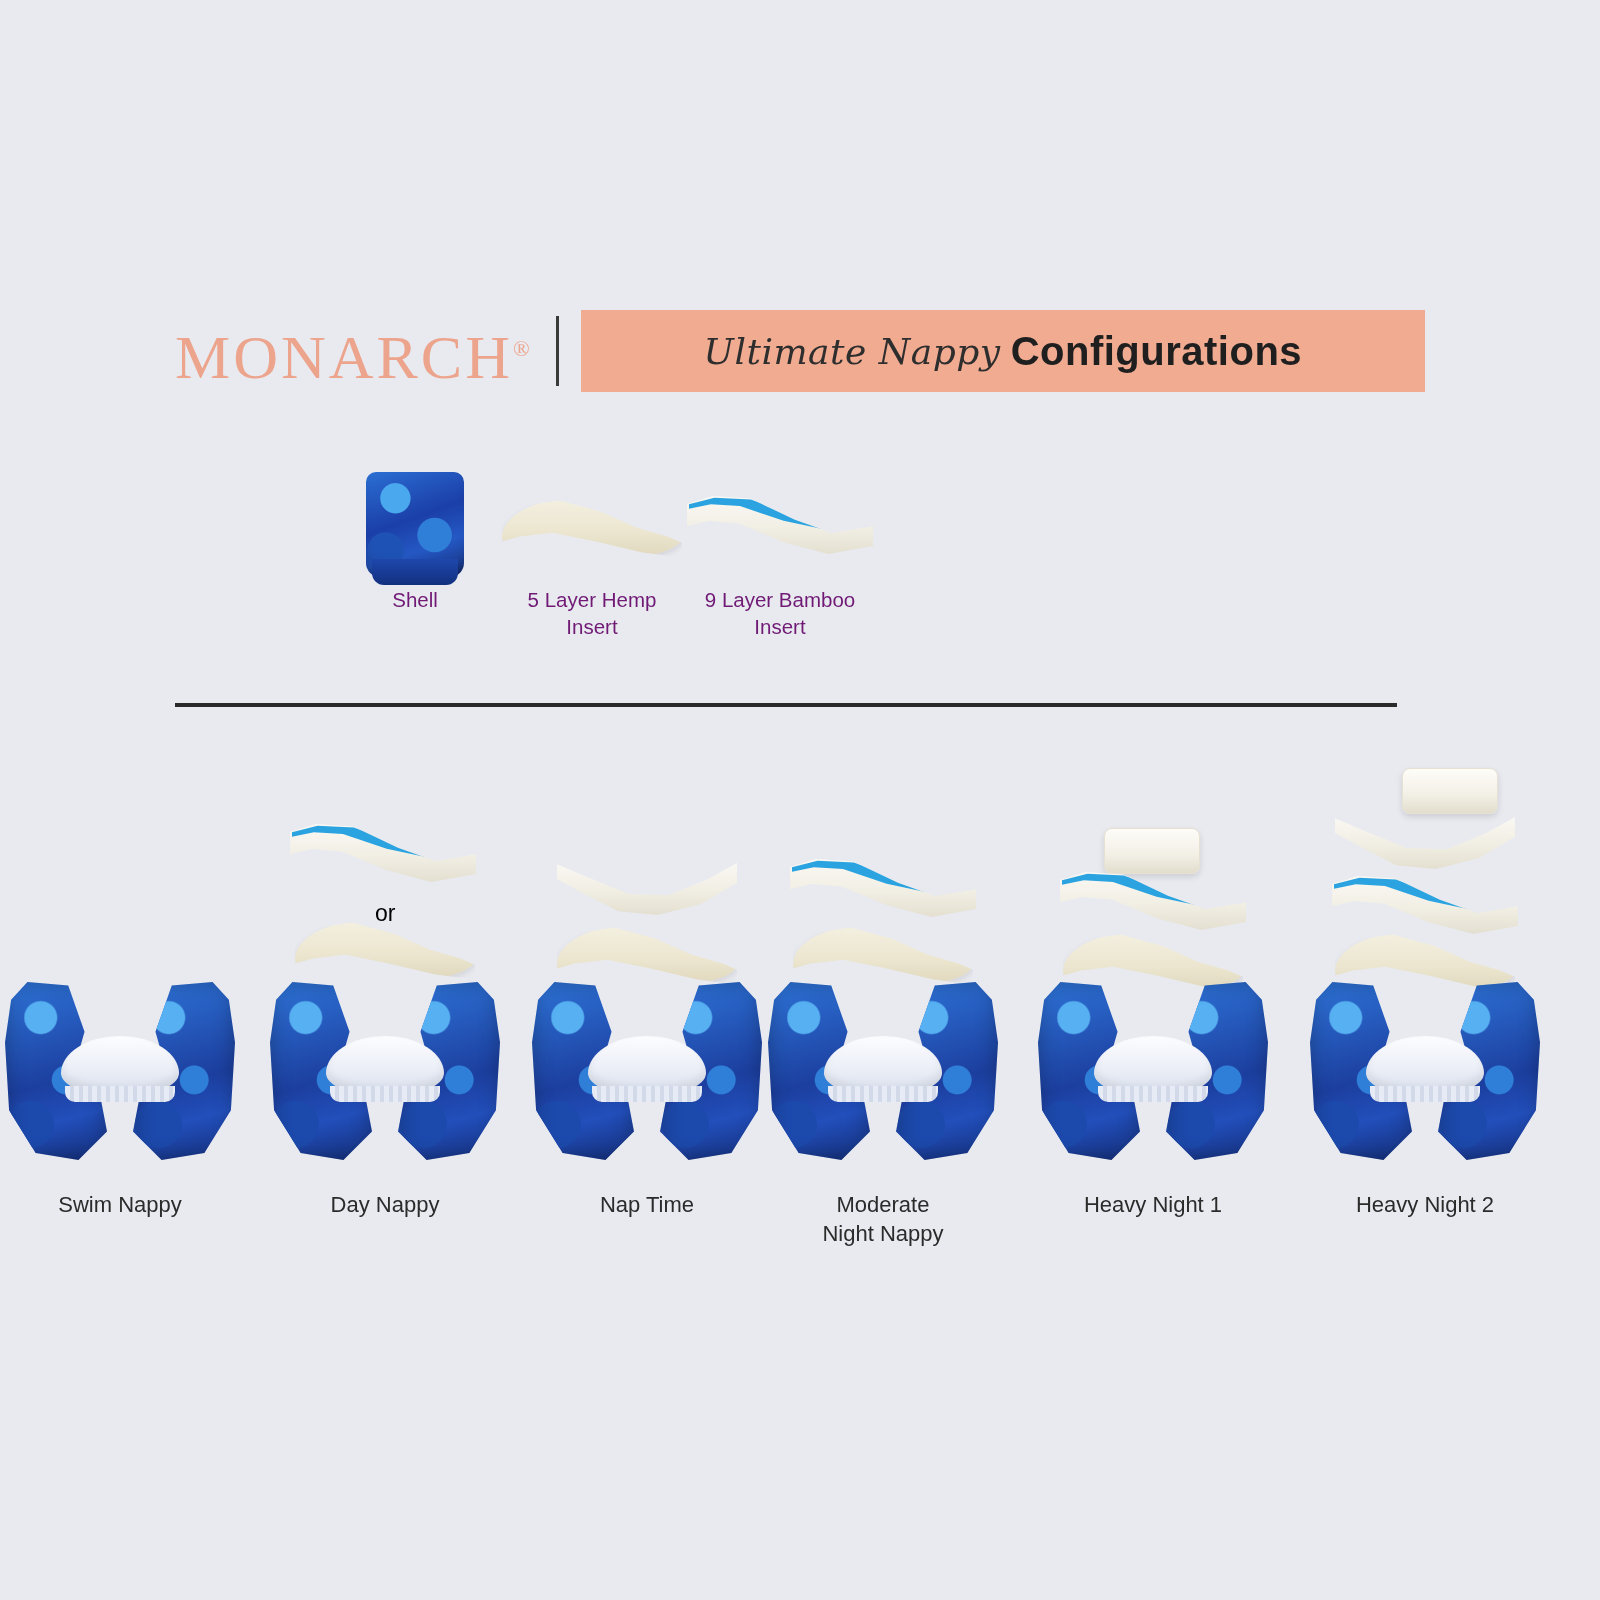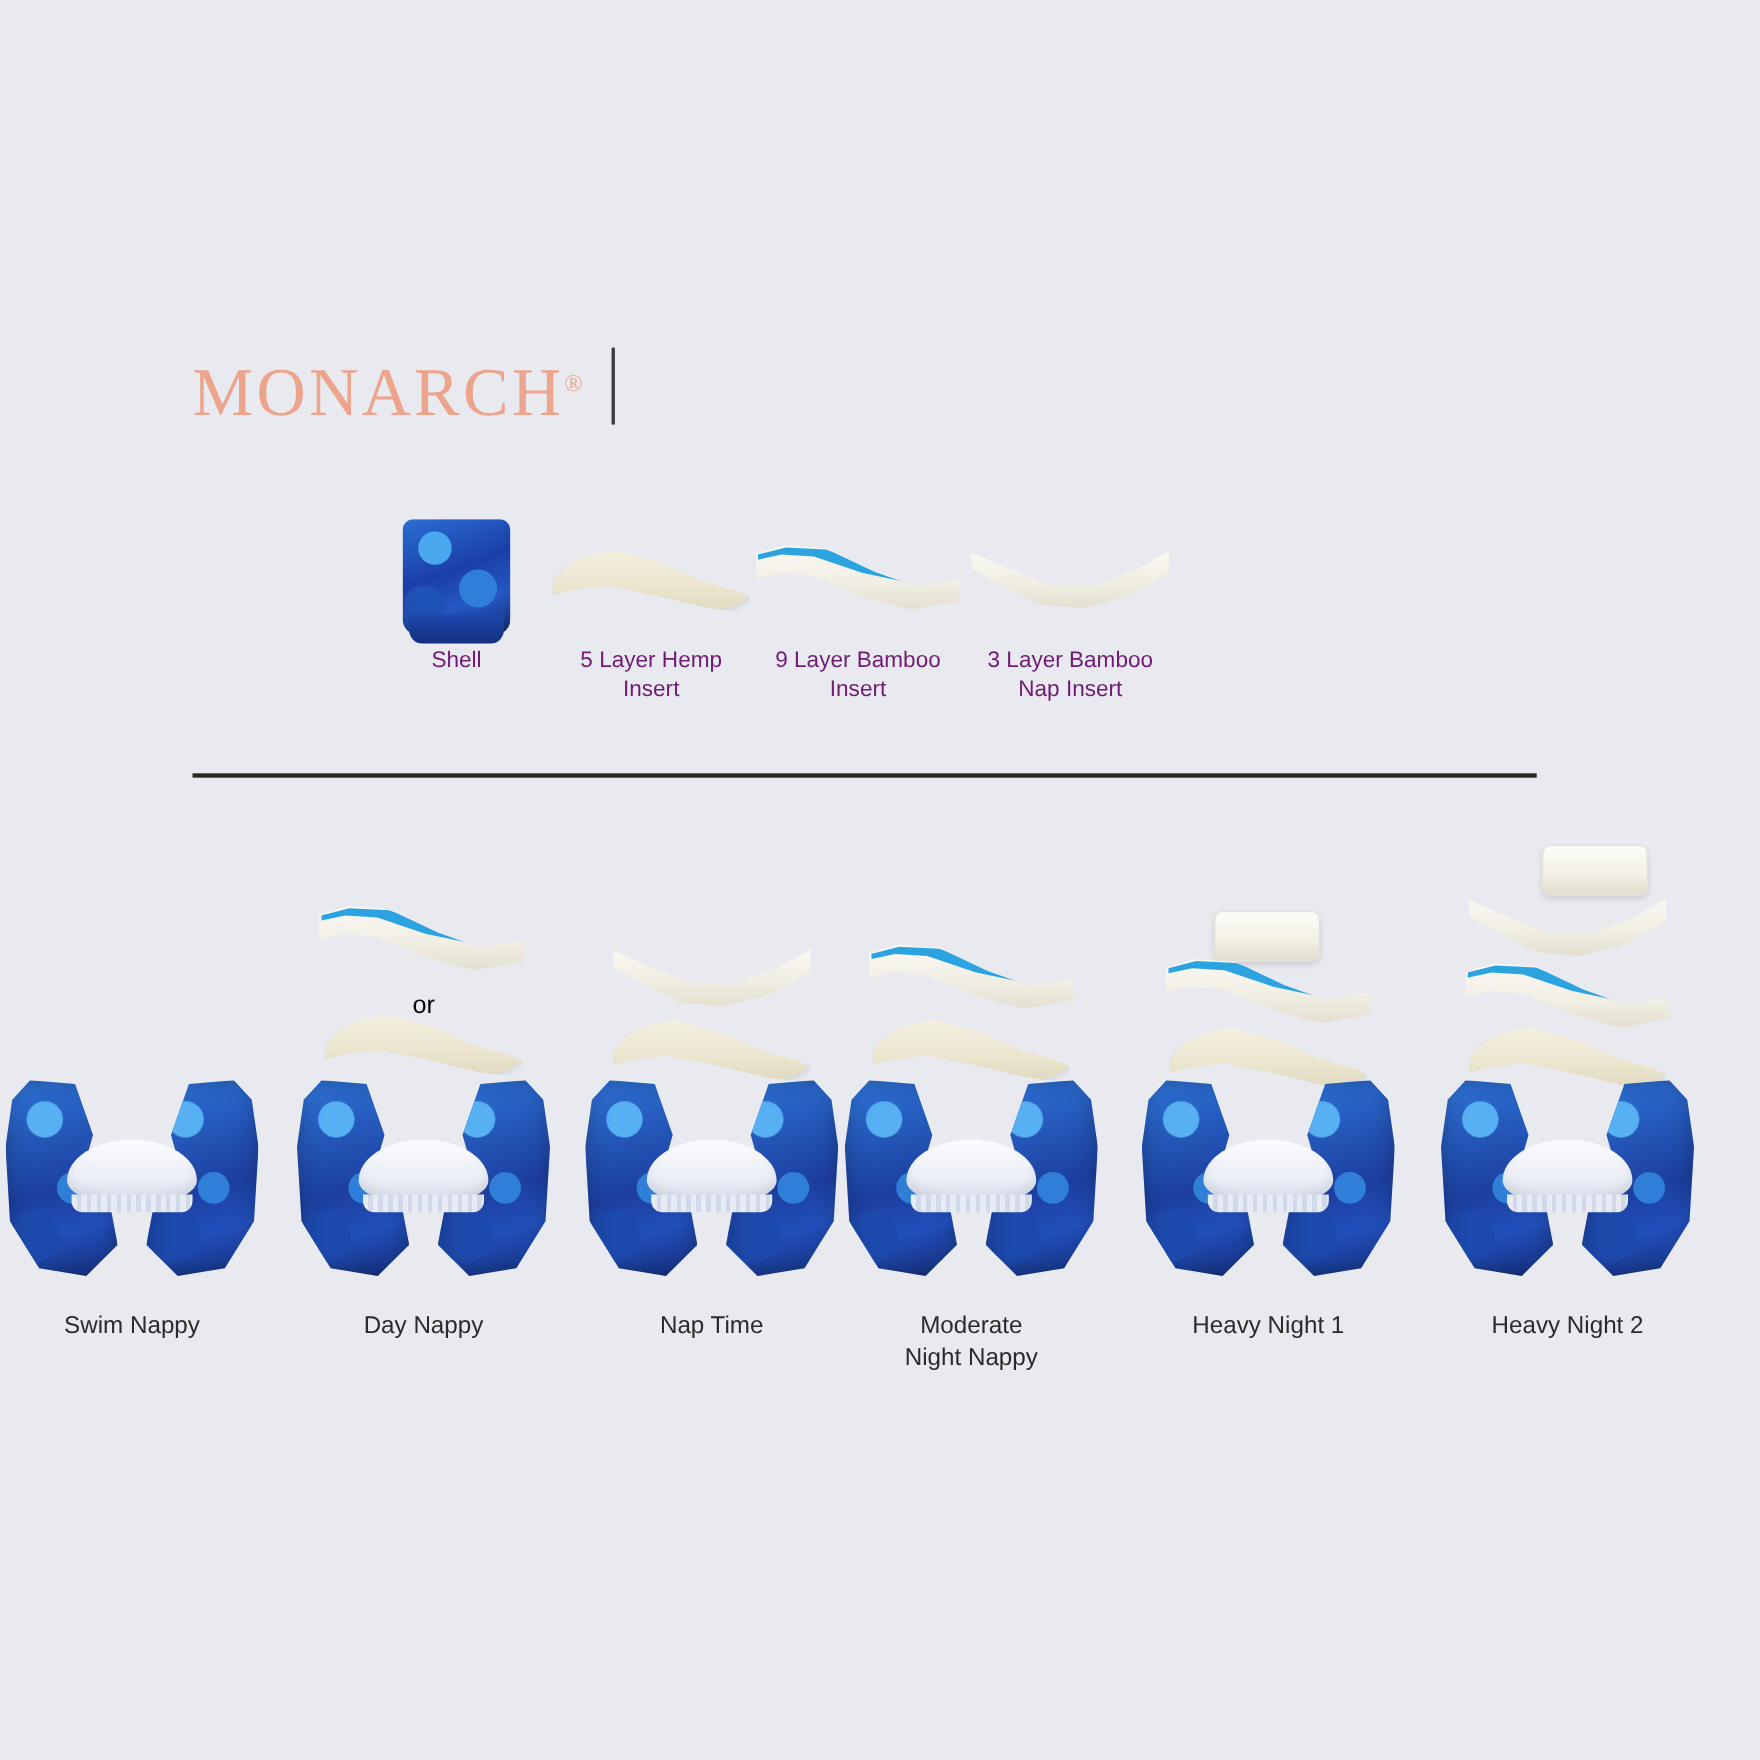--- a/index.html
+++ b/index.html
@@ -253,20 +253,24 @@
   .stack-item { position: absolute; }
 </style>
 </head>
 <body>
 
 <div class="header">
   <div class="brand">
     <div class="brand-name"><span>MONARCH</span><span class="brand-reg">®</span></div>
   </div>
   <div class="divider-vert"></div>
+  <div class="banner">
+    <span class="banner-script">Ultimate Nappy</span>
+    <span class="banner-bold">Configurations</span>
+  </div>
 </div>
 
 <div class="legend">
 
   <div class="legend-item" style="left:-10px; top:0;">
     <div class="legend-art">
       <div class="shell-fold"></div>
     </div>
     <div class="legend-label" style="white-space:pre-line;">Shell</div>
   </div>
@@ -280,27 +284,20 @@
   </div>
 
   <div class="legend-item" style="left:355px; top:0;">
     <div class="legend-art">
       <div class="insert ins-bamboo" style="left:2px; top:22px;"></div>
     </div>
     <div class="legend-label" style="white-space:pre-line;">9 Layer Bamboo
 Insert</div>
   </div>
 
-  <div class="legend-item" style="left:548px; top:0;">
-    <div class="legend-art">
-      <div class="insert ins-nap" style="left:5px; top:26px;"></div>
-    </div>
-    <div class="legend-label" style="white-space:pre-line;">3 Layer Bamboo
-Nap Insert</div>
-  </div>
 
 
 </div>
 
 <div class="rule"></div>
 
 <div class="configs">
 
   <div class="config" style="left:-15px;">
     <div class="config-stack">

